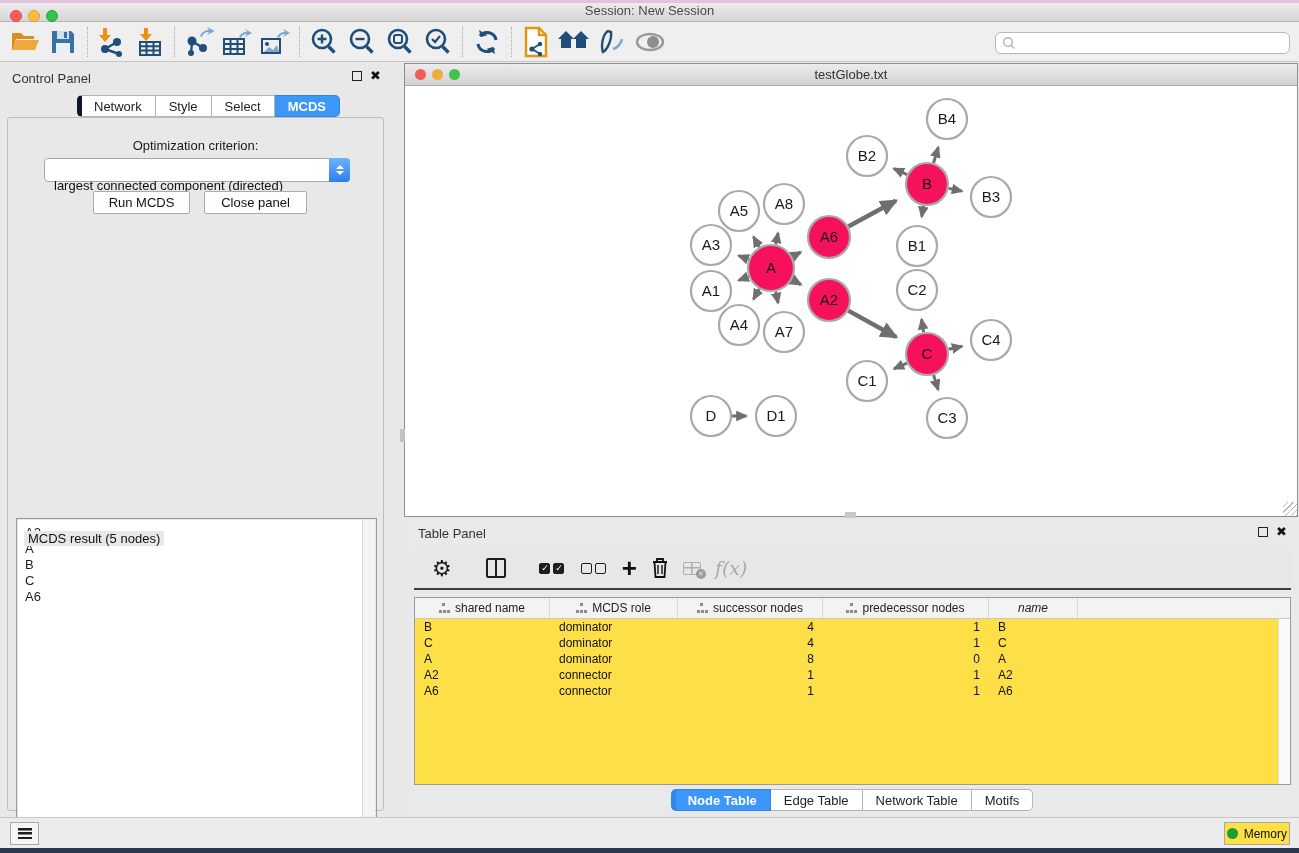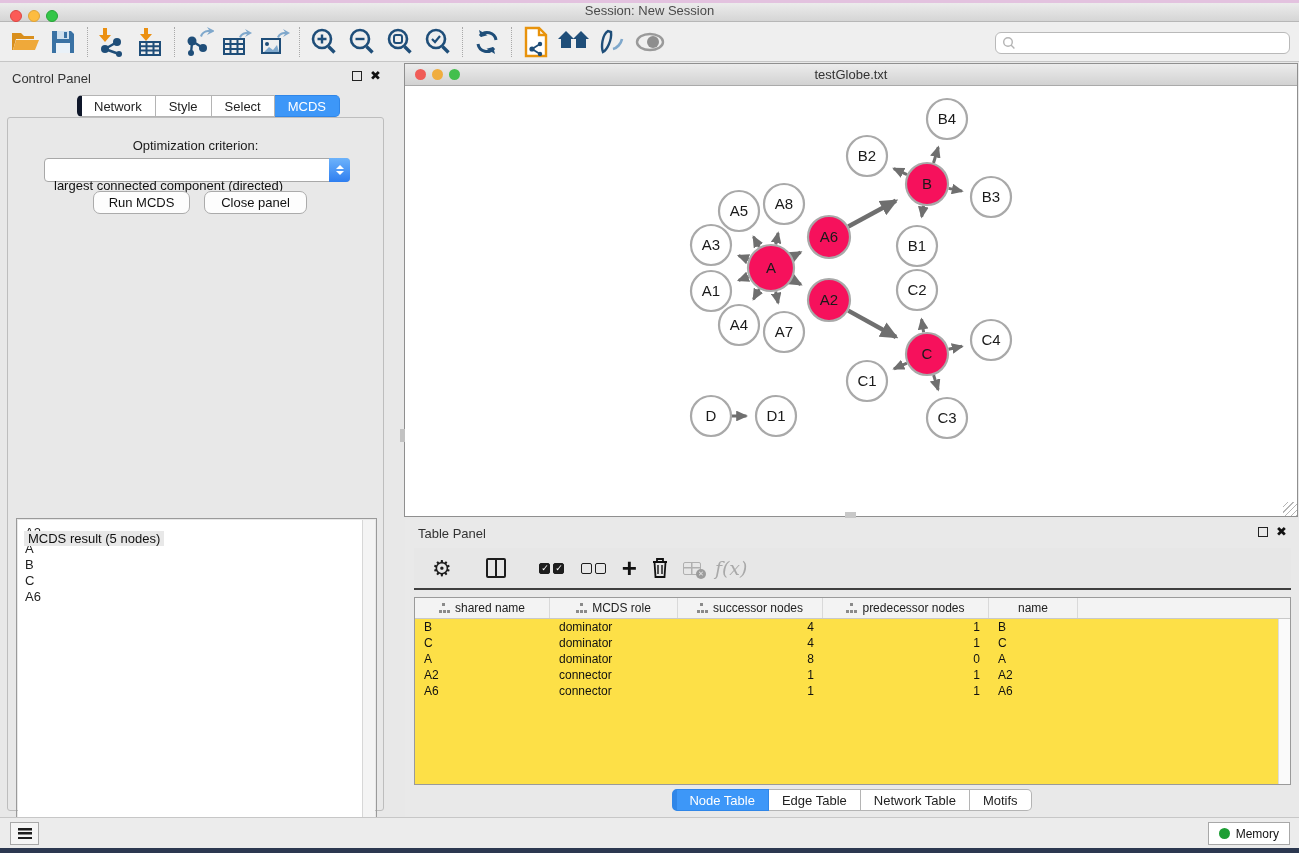--- a/index.html
+++ b/index.html
@@ -33,34 +33,34 @@
   #cp-header { position:absolute; left:12px; top:9px; font-size:13px; color:#333; }
   .panel-btns { position:absolute; top:9px; display:flex; gap:8px; align-items:center; }
   #cp-btns { right:10px; }
   .float-box { width:10px; height:10px; border:1.5px solid #222; display:inline-block; }
   .close-x { font-weight:bold; color:#111; font-size:13px; line-height:10px; }
   #cp-tabs { position:absolute; left:77px; top:33px; display:flex; }
   .seg-tab { height:22px; padding:0 13px; display:flex; align-items:center; background:#fff;
     border:1px solid #b4b4b4; border-left:none; font-size:13px; color:#222; }
   .seg-tab:first-child { border-left:5px solid #0f172a; border-radius:5px 0 0 5px;padding-left:12px; }
   .seg-tab:last-child { border-radius:0 5px 5px 0; }
-  .seg-tab.active { background:#3d97f8; border-color:#2f86e8; color:#fff; }
+  .seg-tab.active { background:#3d97f8; border-color:#2f86e8; color:#fff;font-weight:bold; }
   #cp-pane { position:absolute; left:7px; top:55px; width:377px; height:694px;
     border:1px solid #bdbdbd; border-radius:3px; background:#e8e8e8; }
   #opt-label { position:absolute; left:0; top:20px; width:100%; text-align:center; font-size:13px; color:#1a1a1a; }
   #criterion-select { position:absolute; left:36px; top:40px; width:306px; height:24px; background:#fff;
     border:1px solid #a8a8a8; border-radius:4px; display:flex; align-items:center; }
   #criterion-select .val { flex:1; padding-left:9px; font-size:13px; color:#111;margin-top:30px; }
   .stepper { width:21px; height:24px; margin:-1px; background:linear-gradient(#6db3fb,#2e7ef0);
     border-radius:0 4px 4px 0; display:flex; flex-direction:column; align-items:center; justify-content:center; gap:2px; }
   .stepper i { width:0; height:0; border-left:4px solid transparent; border-right:4px solid transparent; }
   .stepper .up { border-bottom:4px solid #fff; }
   .stepper .dn { border-top:4px solid #fff; }
   .cp-btn { position:absolute; top:73px; height:23px; background:#fdfdfd; border:1px solid #ababab;
-    border-radius:7px; font-size:13px; color:#111; display:flex; align-items:center; justify-content:center; }
+    border-radius:2px; font-size:13px; color:#111; display:flex; align-items:center; justify-content:center; }
   #run-btn { left:85px; width:97px; }
   #closepanel-btn { left:196px; width:103px; }
 
   #result-group { position:absolute; left:8px; top:400px; width:361px; height:338px; border:1px solid #9a9a9a; }
   #result-title { position:absolute; left:7px; top:-8px; background:#e8e8e8; padding:0 4px; font-size:13px; color:#111;margin-top:20px; }
   #result-list { position:absolute; inset:1px; background:#fff; padding:5px 0 0 7px; font-size:13px; line-height:16px; }
   #result-scroll { position:absolute; right:1px; top:1px; bottom:1px; width:13px; background:#f4f4f4; border-left:1px solid #d7d7d7; }
 
   
   #net-frame { left:404px; top:63px; width:894px; height:454px; background:#0ea5e9; border:1px solid #8f8f8f; }
@@ -108,21 +108,21 @@
   #tbl-scroll { position:absolute; right:0; top:21px; bottom:0; width:12px; background:#fafafa; border-left:1px solid #ddd; }
 
   #tp-tabs { position:absolute; left:0; right:0; top:270px; display:flex; justify-content:center; }
 
   
   #statusbar { left:0; top:817px; width:1299px; height:31px; background:#ececec; border-top:1px solid #c7c7c7; }
   #task-btn { position:absolute; left:10px; top:4px; width:29px; height:23px; background:#f5f5f5;
     border:1px solid #a8a8a8; display:flex; align-items:center; justify-content:center; }
   .list-glyph { width:14px; height:11px;
     background:linear-gradient(#1d1d1d 0 0) 0 0/100% 2.5px no-repeat, linear-gradient(#1d1d1d 0 0) 0 50%/100% 2.5px no-repeat, linear-gradient(#1d1d1d 0 0) 0 100%/100% 2.5px no-repeat; }
-  #memory-btn { position:absolute; right:9px; top:4px; height:23px; padding:0 10px; background:#ffffff;
+  #memory-btn { position:absolute; right:9px; top:4px; height:23px; padding:0 2px; background:#fde047;
     border:1px solid #a8a8a8; display:flex; align-items:center; gap:6px; font-size:12px; color:#111; }
   #memory-dot { width:11px; height:11px; border-radius:50%; background:#1d9e34; }
   #desktop-bottom { left:0; top:848px; width:1299px; height:5px; background:#2c3850; }
 
   svg text { font-family:"Liberation Sans","DejaVu Sans",sans-serif; }
 </style>
 </head>
 <body>
 
 <div id="desktop-top" class="abs"></div>
@@ -494,21 +494,21 @@
           <span>MCDS role</span>
         </div>
         <div class="th" style="width: 145px;">
           <span class="col-icon"></span>
           <span>successor nodes</span>
         </div>
         <div class="th" style="width: 166px;">
           <span class="col-icon"></span>
           <span>predecessor nodes</span>
         </div>
-        <div class="th" style="width: 89px;">
+        <div class="th" style="width: 89px; font-style: italic;">
           <span>name</span>
         </div>
       </div>
     <div id="tbl-body">
         <div class="tr">
           <div class="td" style="width: 135px;">B</div>
           <div class="td" style="width: 128px;">dominator</div>
           <div class="td num" style="width: 145px;">4</div>
           <div class="td num" style="width: 166px;">1</div>
           <div class="td" style="width: 89px;">B</div>

